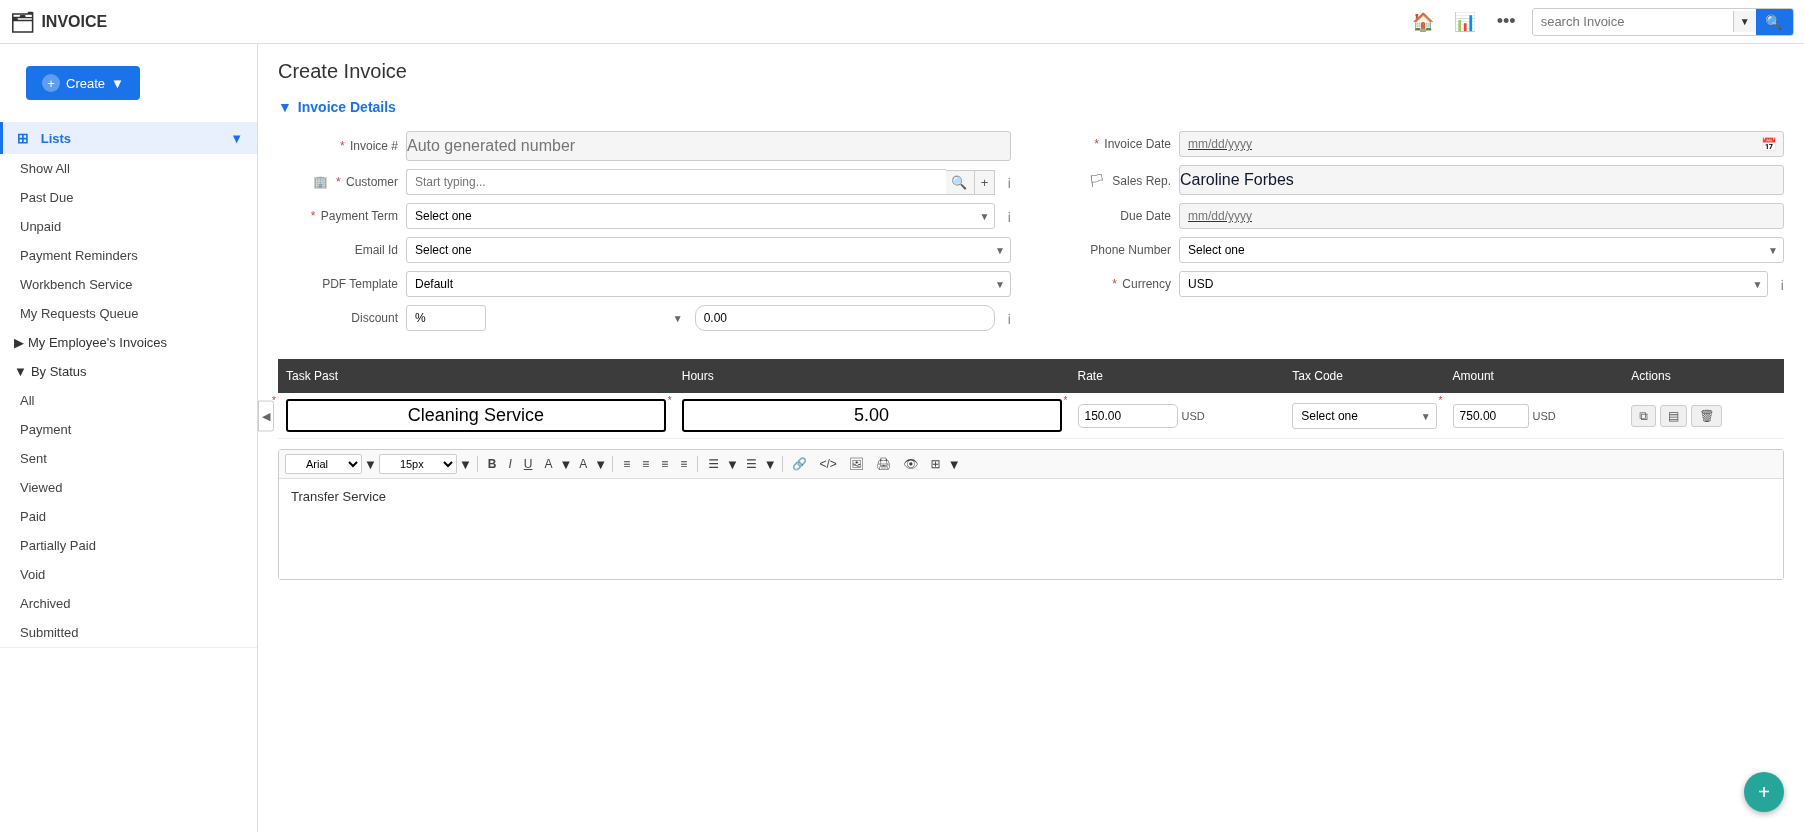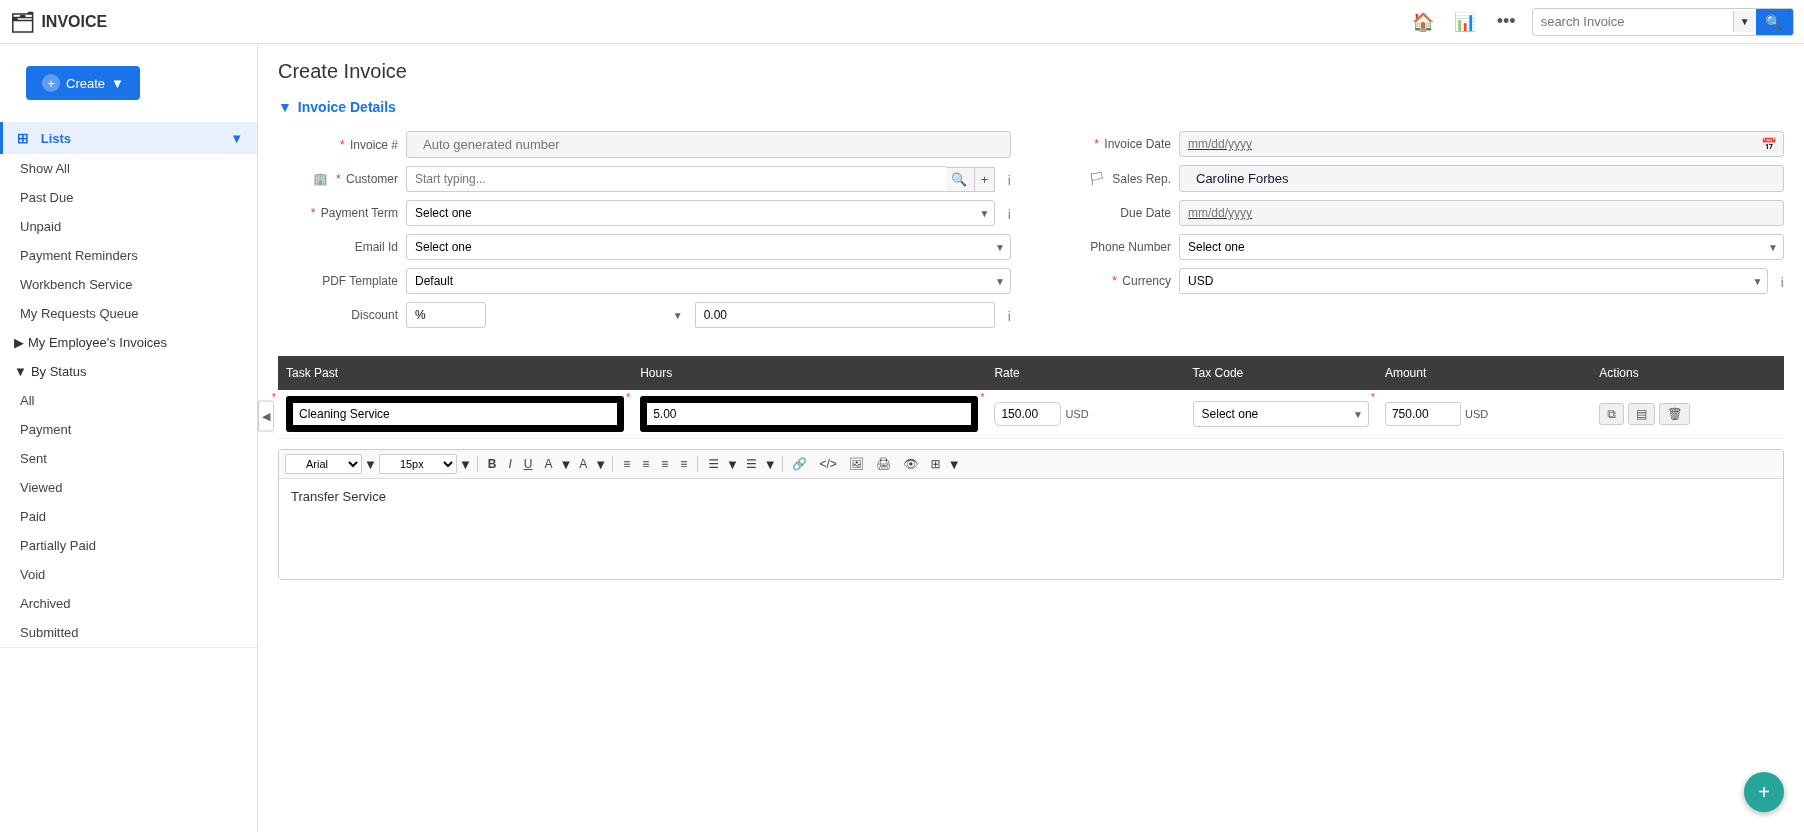--- a/index.html
+++ b/index.html
@@ -194,24 +194,24 @@
       font-size: 12px;
       color: #555;
       flex-shrink: 0;
     }
     .form-row label .required {
       color: #e53935;
       margin-right: 2px;
     }
     .form-control {
       flex: 1;
-      padding: 5px 16px;
-      border: 1px solid #ccc;
-      border-radius: 3px;
-      font-size: 13px;
+      padding: 5px 0;
+      border: 1px solid #ccc;
+      border-radius: 3px;
+      font-size: 16px;
       background: #fff;
       outline: none;
     }
     .form-control:disabled, .form-control.readonly {
       background: #f5f5f5;
       color: #888;
     }
     .select-wrapper {
       flex: 1;
       position: relative;
@@ -303,21 +303,21 @@
     
     .discount-row {
       display: flex;
       align-items: center;
       gap: 6px;
     }
     .discount-input {
       flex: 1;
       padding: 5px 8px;
       border: 1px solid #ccc;
-      border-radius: 2px;
+      border-radius: 10px;
       font-size: 12px;
     }
 
     
     .invoice-table {
       width: 100%;
       border-collapse: collapse;
       margin-bottom: 10px;
     }
     .invoice-table thead tr {
@@ -334,23 +334,24 @@
       background: #fff;
     }
     .invoice-table tbody td {
       padding: 6px 8px;
       border-bottom: 1px solid #eee;
       vertical-align: middle;
     }
     .table-input {
       width: 100%;
       padding: 4px 6px;
-      border: 7px solid #000000;
-      border-radius: 3px;
-      font-size: 12px;
+      border: 2px solid #000000;
+      border-radius: 3px;
+      font-size: 18px;
+      text-align: center;
     }
     .table-required {
       position: relative;
     }
     .table-required::before {
       content: '*';
       color: #e53935;
       position: absolute;
       top: 2px;
       left: -6px;
@@ -669,21 +670,21 @@
       <tbody>
         <tr>
           <td class="table-required">
             <input type="text" class="table-input" value="Cleaning Service" style="">
           </td>
           <td class="table-required">
             <input type="text" class="table-input" value="5.00" style="">
           </td>
           <td class="table-required">
             <div class="amount-cell">
-              <input type="text" value="150.00" style="width: 67px; padding: 4px 6px; border: 1px solid rgb(204, 204, 204); border-radius: 5px; font-size: 12px;">
+              <input type="text" value="150.00" style="width: 100px; padding: 4px 6px; border: 1px solid rgb(204, 204, 204); border-radius: 5px; font-size: 12px;">
               <span class="usd-label">USD</span>
             </div>
           </td>
           <td>
             <div class="select-wrapper">
               <select style="width:100%;">
                 <option>Select one</option>
               </select>
               <span class="caret">▼</span>
             </div>

